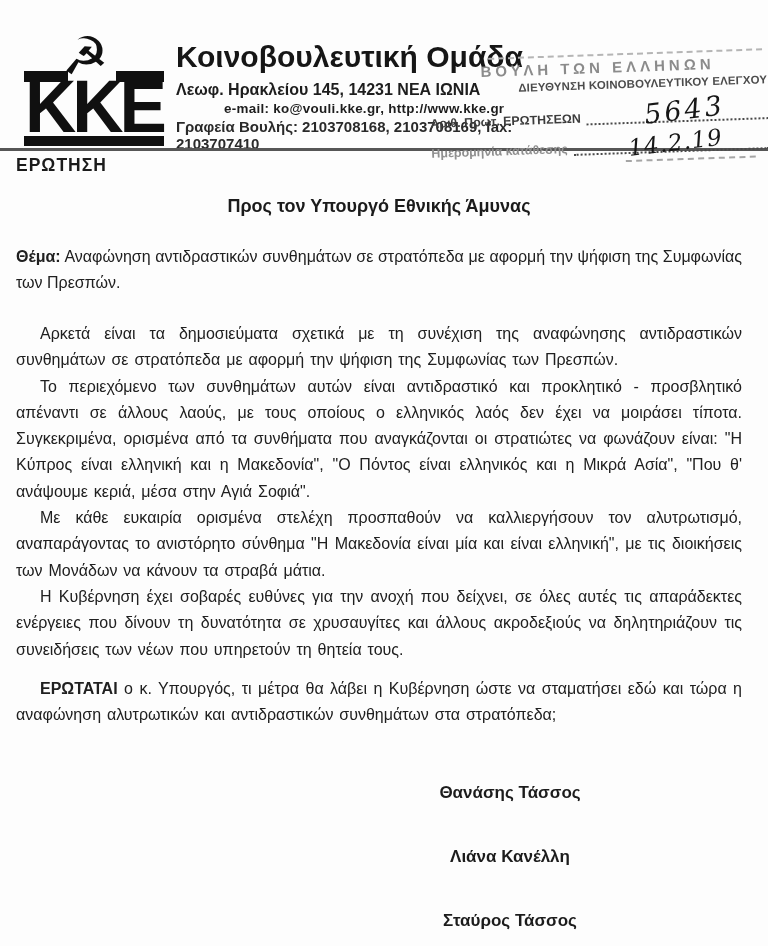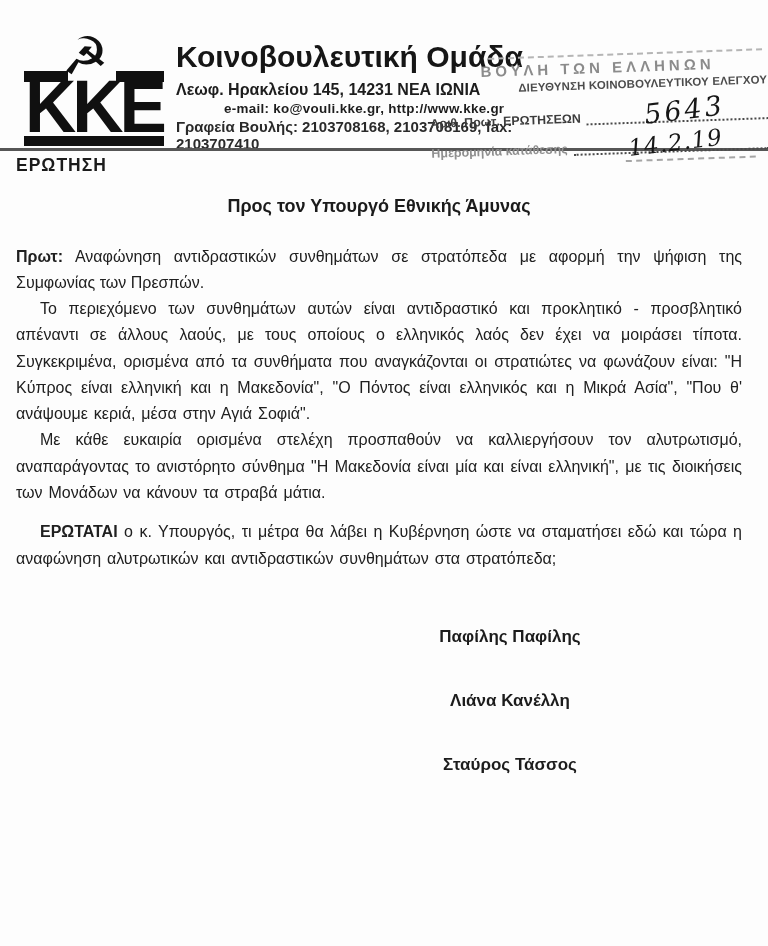--- a/index.html
+++ b/index.html
@@ -123,27 +123,29 @@
     </div>
 
   </div>
 
   <div class="rule"></div>
 
   <div class="main">
     <div class="doc-title">ΕΡΩΤΗΣΗ</div>
     <div class="doc-recipient">Προς τον Υπουργό Εθνικής Άμυνας</div>
 
-    <p class="subject"><span class="b">Πρωτ:</span> <span>Αναφώνηση αντιδραστικών συνθημάτων σε στρατόπεδα με αφορμή την ψήφιση της Συμφωνίας των Πρεσπών.</span></p>
+    <p class="subject"><span class="b">Θέμα:</span> <span>Αναφώνηση αντιδραστικών συνθημάτων σε στρατόπεδα με αφορμή την ψήφιση της Συμφωνίας των Πρεσπών.</span></p>
 
+    <p class="body-p first">Αρκετά είναι τα δημοσιεύματα σχετικά με τη συνέχιση της αναφώνησης αντιδραστικών συνθημάτων σε στρατόπεδα με αφορμή την ψήφιση της Συμφωνίας των Πρεσπών.</p>
     <p class="body-p">Το περιεχόμενο των συνθημάτων αυτών είναι αντιδραστικό και προκλητικό - προσβλητικό απέναντι σε άλλους λαούς, με τους οποίους ο ελληνικός λαός δεν έχει να μοιράσει τίποτα. Συγκεκριμένα, ορισμένα από τα συνθήματα που αναγκάζονται οι στρατιώτες να φωνάζουν είναι: "Η Κύπρος είναι ελληνική και η Μακεδονία", "Ο Πόντος είναι ελληνικός και η Μικρά Ασία", "Που θ' ανάψουμε κεριά, μέσα στην Αγιά Σοφιά".</p>
     <p class="body-p">Με κάθε ευκαιρία ορισμένα στελέχη προσπαθούν να καλλιεργήσουν τον αλυτρωτισμό, αναπαράγοντας το ανιστόρητο σύνθημα "Η Μακεδονία είναι μία και είναι ελληνική", με τις διοικήσεις των Μονάδων να κάνουν τα στραβά μάτια.</p>
+    <p class="body-p">Η Κυβέρνηση έχει σοβαρές ευθύνες για την ανοχή που δείχνει, σε όλες αυτές τις απαράδεκτες ενέργειες που δίνουν τη δυνατότητα σε χρυσαυγίτες και άλλους ακροδεξιούς να δηλητηριάζουν τις συνειδήσεις των νέων που υπηρετούν τη θητεία τους.</p>
 
     <p class="body-p question"><span class="b">ΕΡΩΤΑΤΑΙ</span> <span>ο κ. Υπουργός, τι μέτρα θα λάβει η Κυβέρνηση ώστε να σταματήσει εδώ και τώρα η αναφώνηση αλυτρωτικών και αντιδραστικών συνθημάτων στα στρατόπεδα;</span></p>
 
     <div class="signatures">
-      <div class="sig-name">Παφίλης Παφίλης</div>
+      <div class="sig-name">Θανάσης Τάσσος</div>
       <div class="sig-name">Λιάνα Κανέλλη</div>
       <div class="sig-name">Σταύρος Τάσσος</div>
     </div>
   </div>
 
 </div>
 
 </body></html>

